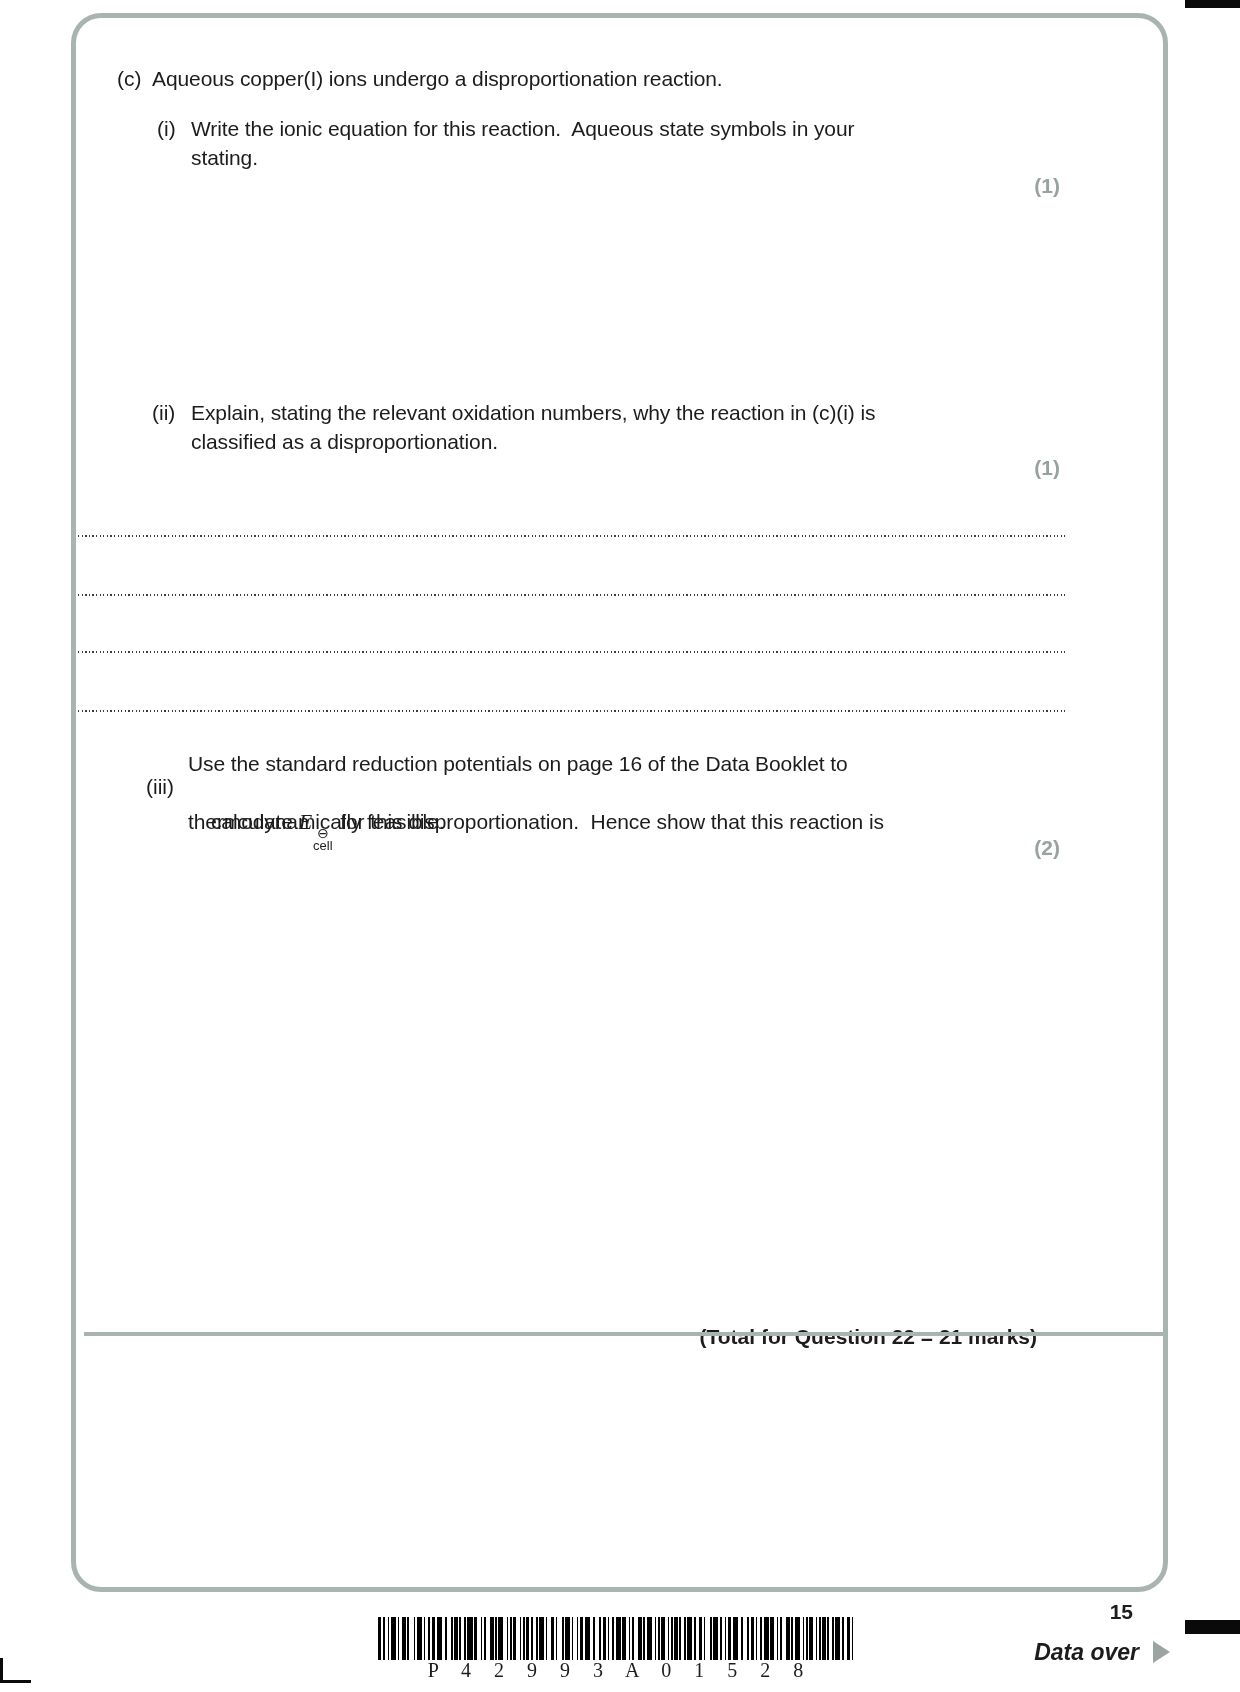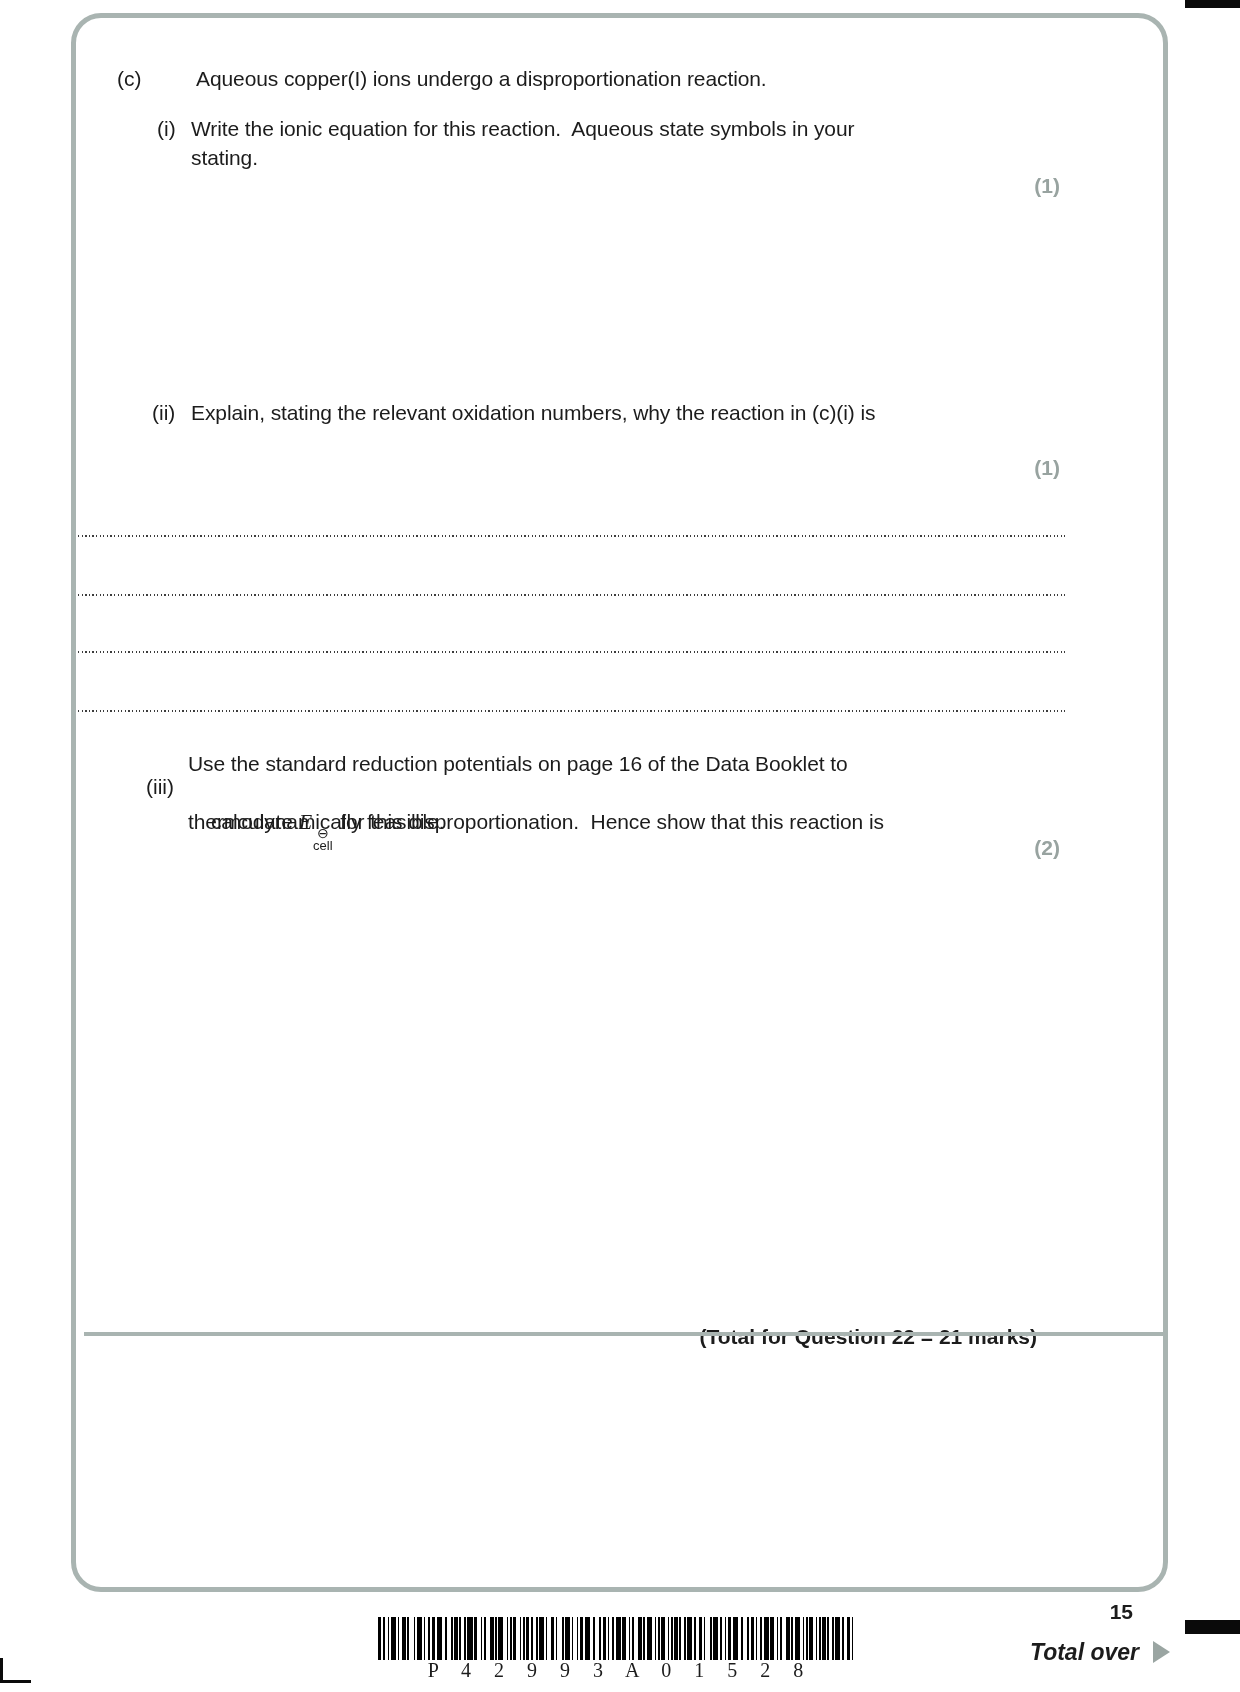--- a/index.html
+++ b/index.html
@@ -65,34 +65,35 @@
 <body>
 
 <div class="abs corner-bar" style="left:1185px; top:0; width:55px; height:8px;"></div>
 <div class="abs corner-bar" style="left:1185px; top:1620px; width:55px; height:14px;"></div>
 <div class="abs reg-v"></div>
 <div class="abs reg-h"></div>
 
 <div class="abs sheet"></div>
 
 <div class="abs qlabel" style="left:117px; top:64px;">(c)</div>
-<div class="abs qblock" style="left:152px; top:64px;margin-left:44px;">
+<div class="abs qblock" style="left:152px; top:64px;">
   <div class="line">Aqueous copper(I) ions undergo a disproportionation reaction.</div>
 </div>
 
 <div class="abs qlabel" style="left:157px; top:114px;">(i)</div>
 <div class="abs qblock" style="left:191px; top:114px;">
   <div class="line">Write the ionic equation for this reaction.  Aqueous state symbols in your</div>
   <div class="line">stating.</div>
 </div>
 <div class="abs mark" style="left:940px; top:174px;">(1)</div>
 
 <div class="abs qlabel" style="left:152px; top:398px;">(ii)</div>
 <div class="abs qblock" style="left:191px; top:398px;">
   <div class="line">Explain, stating the relevant oxidation numbers, why the reaction in (c)(i) is</div>
+  <div class="line">classified as a disproportionation.</div>
 </div>
 <div class="abs mark" style="left:940px; top:456px;">(1)</div>
 
 <div class="abs dotline" style="top:535px;"></div>
 <div class="abs dotline" style="top:594px;"></div>
 <div class="abs dotline" style="top:651px;"></div>
 <div class="abs dotline" style="top:710px;"></div>
 
 <div class="abs qlabel" style="left:146px; top:749px;margin-top:23px;">(iii)</div>
 <div class="abs qblock" style="left:188px; top:749px;">
@@ -102,21 +103,21 @@
   </div>
   <div class="line">thermodynamically feasible.</div>
 </div>
 <div class="abs mark" style="left:940px; top:836px;">(2)</div>
 
 <div class="abs total-text" style="left:617px; top:1307px;">(Total for Question 22 = 21 marks)</div>
 <div class="abs total-rule" style="top:1332px;"></div>
 
 <div class="abs page-num" style="left:1053px; top:1600px;">15</div>
 <div class="abs turnover" style="right:70px; top:1638px;">
-  <span class="turnover-text">Total over</span>
+  <span class="turnover-text">Data over</span>
   <span class="turnover-arrow"></span>
 </div>
 <div class="abs barcode-bars">
     <span style="position: absolute; top: 0px; height: 100%; background: rgb(0, 0, 0); left: 0px; width: 3.4px;"></span>
     <span style="position: absolute; top: 0px; height: 100%; background: rgb(0, 0, 0); left: 4.95px; width: 1.7px;"></span>
     <span style="position: absolute; top: 0px; height: 100%; background: rgb(0, 0, 0); left: 9.75px; width: 1.7px;"></span>
     <span style="position: absolute; top: 0px; height: 100%; background: rgb(0, 0, 0); left: 13px; width: 5.1px;"></span>
     <span style="position: absolute; top: 0px; height: 100%; background: rgb(0, 0, 0); left: 19.65px; width: 1.7px;"></span>
     <span style="position: absolute; top: 0px; height: 100%; background: rgb(0, 0, 0); left: 24.45px; width: 3.4px;"></span>
     <span style="position: absolute; top: 0px; height: 100%; background: rgb(0, 0, 0); left: 29.4px; width: 1.7px;"></span>

